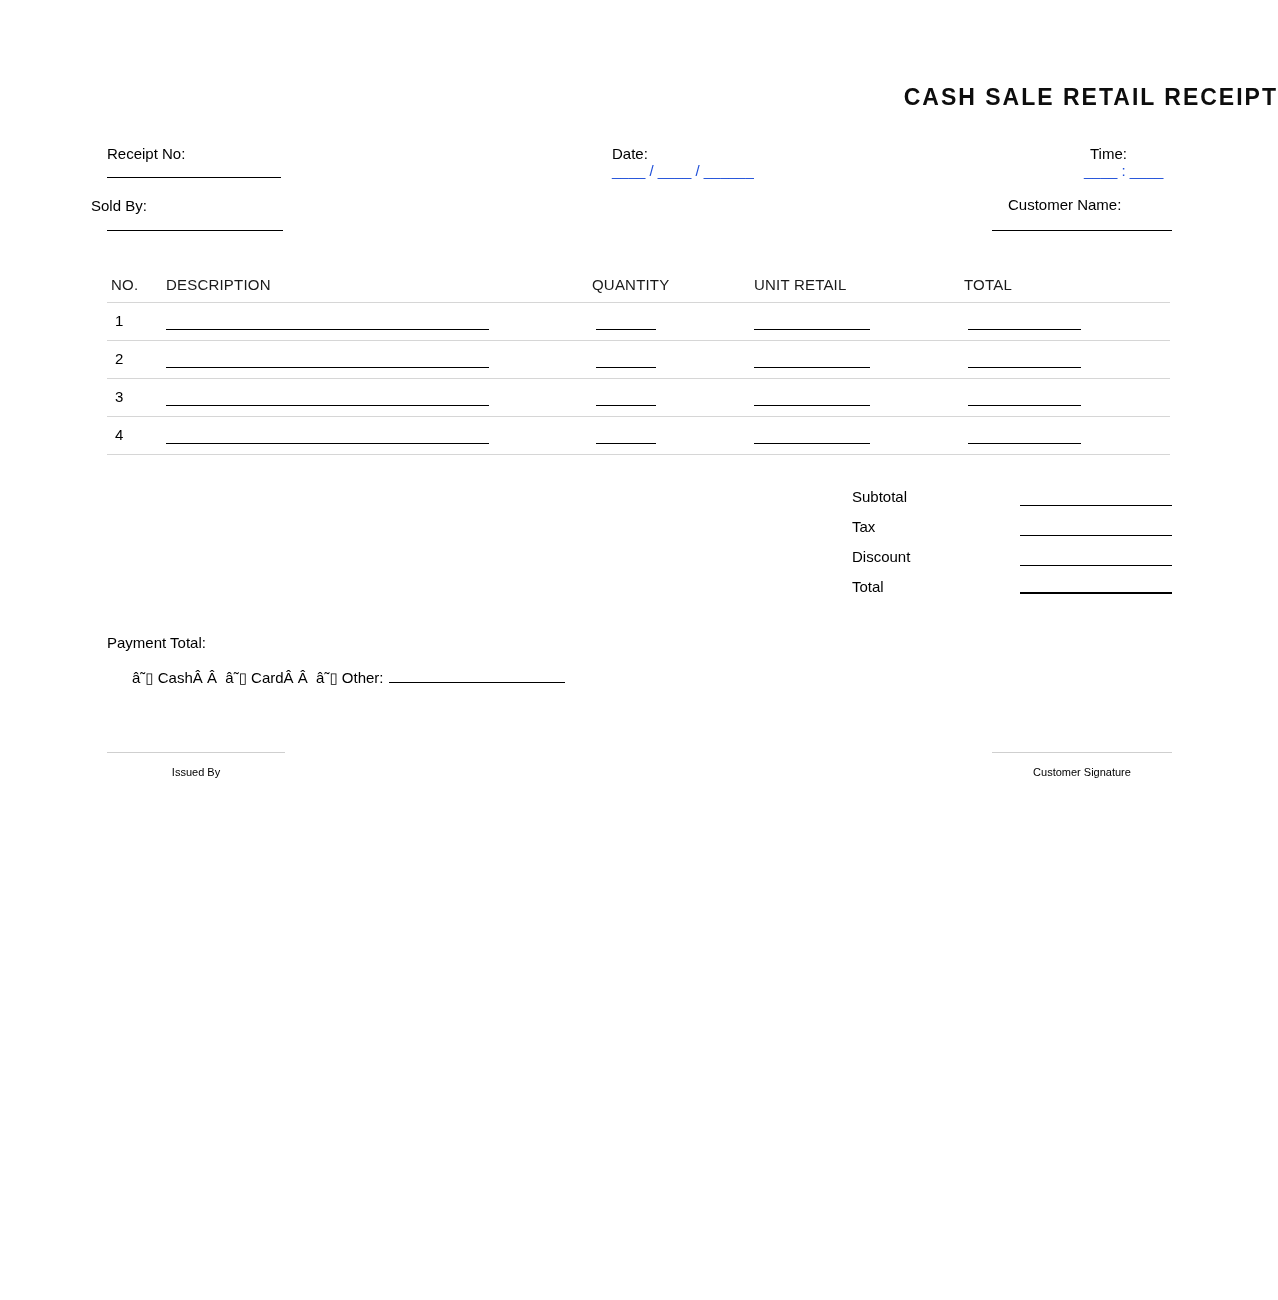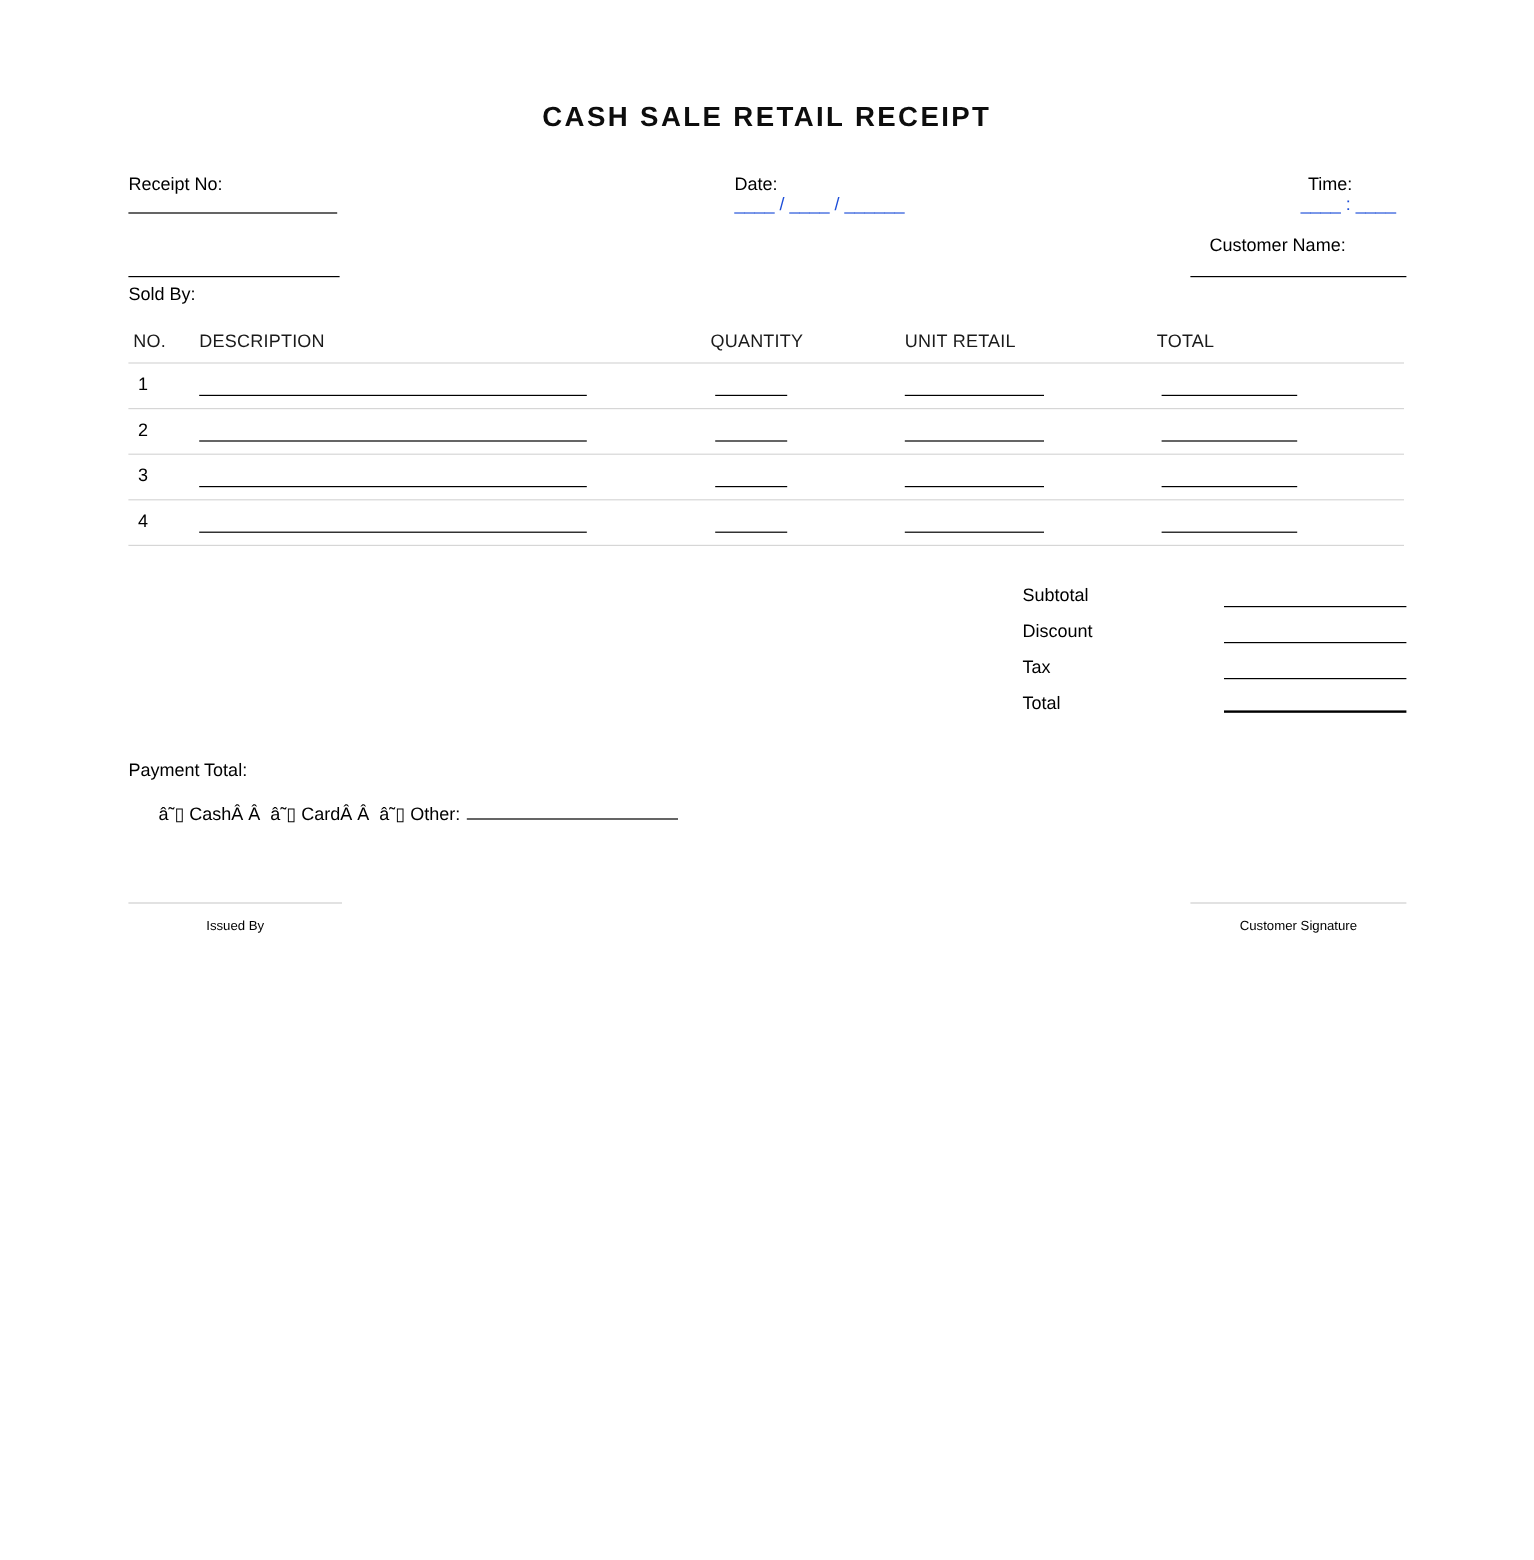--- a/index.html
+++ b/index.html
@@ -8,33 +8,33 @@
     position:relative;
     width:1278px; height:1300px;
     background:#ffffff;
     font-family:"Liberation Sans", sans-serif;
     font-size:15px;
     color:#000000;
     overflow:hidden;
   }
   .title {
     position:absolute; left:0; top:84px; width:100%;
-    text-align:center;
+    text-align:right;
     font-size:23px; font-weight:bold; letter-spacing:2px;
     color:#0d0d0d;
   }
   .label { font-size:15px; color:#000; line-height:17px; }
   .blank-text { font-size:15px; color:#1d4ed8; line-height:17px; }
 
   
   .receipt-no-label { position:absolute; left:107px; top:145px; }
   .date-block      { position:absolute; left:612px; top:145px; }
   .time-block      { position:absolute; left:1084px; top:145px; width:88px; }
   .time-block .label { padding-left:6px; }
-  .sold-by-label   { position:absolute; left:107px; top:197px;margin-top:40px; }
+  .sold-by-label   { position:absolute; left:91px; top:197px; }
   .customer-name-label { position:absolute; left:1008px; top:196px; }
 
   .hline { position:absolute; height:0; border-top:1px solid #000; }
   .line-receipt-no { left:107px; top:177px; width:174px; }
   .line-sold-by    { left:107px; top:230px; width:176px; }
   .line-customer   { left:992px; top:230px; width:180px; }
 
   
   .items-table { position:absolute; left:107px; top:270px; width:1063px; }
   .thead { position:relative; height:33px; border-bottom:1px solid #d6d6d6; }
@@ -133,25 +133,25 @@
       <span class="fill fill-total"></span>
     </div>
   </div>
 
   <div class="totals">
     <div class="totals-row">
       <span class="t-label">Subtotal</span>
       <span class="t-line"></span>
     </div>
     <div class="totals-row">
-      <span class="t-label">Discount</span>
+      <span class="t-label">Tax</span>
       <span class="t-line"></span>
     </div>
     <div class="totals-row">
-      <span class="t-label">Tax</span>
+      <span class="t-label">Discount</span>
       <span class="t-line"></span>
     </div>
     <div class="totals-row">
       <span class="t-label">Total</span>
       <span class="t-line thick"></span>
     </div>
   </div>
 
   <div class="payment">
     <div class="label">Payment Total:</div>

